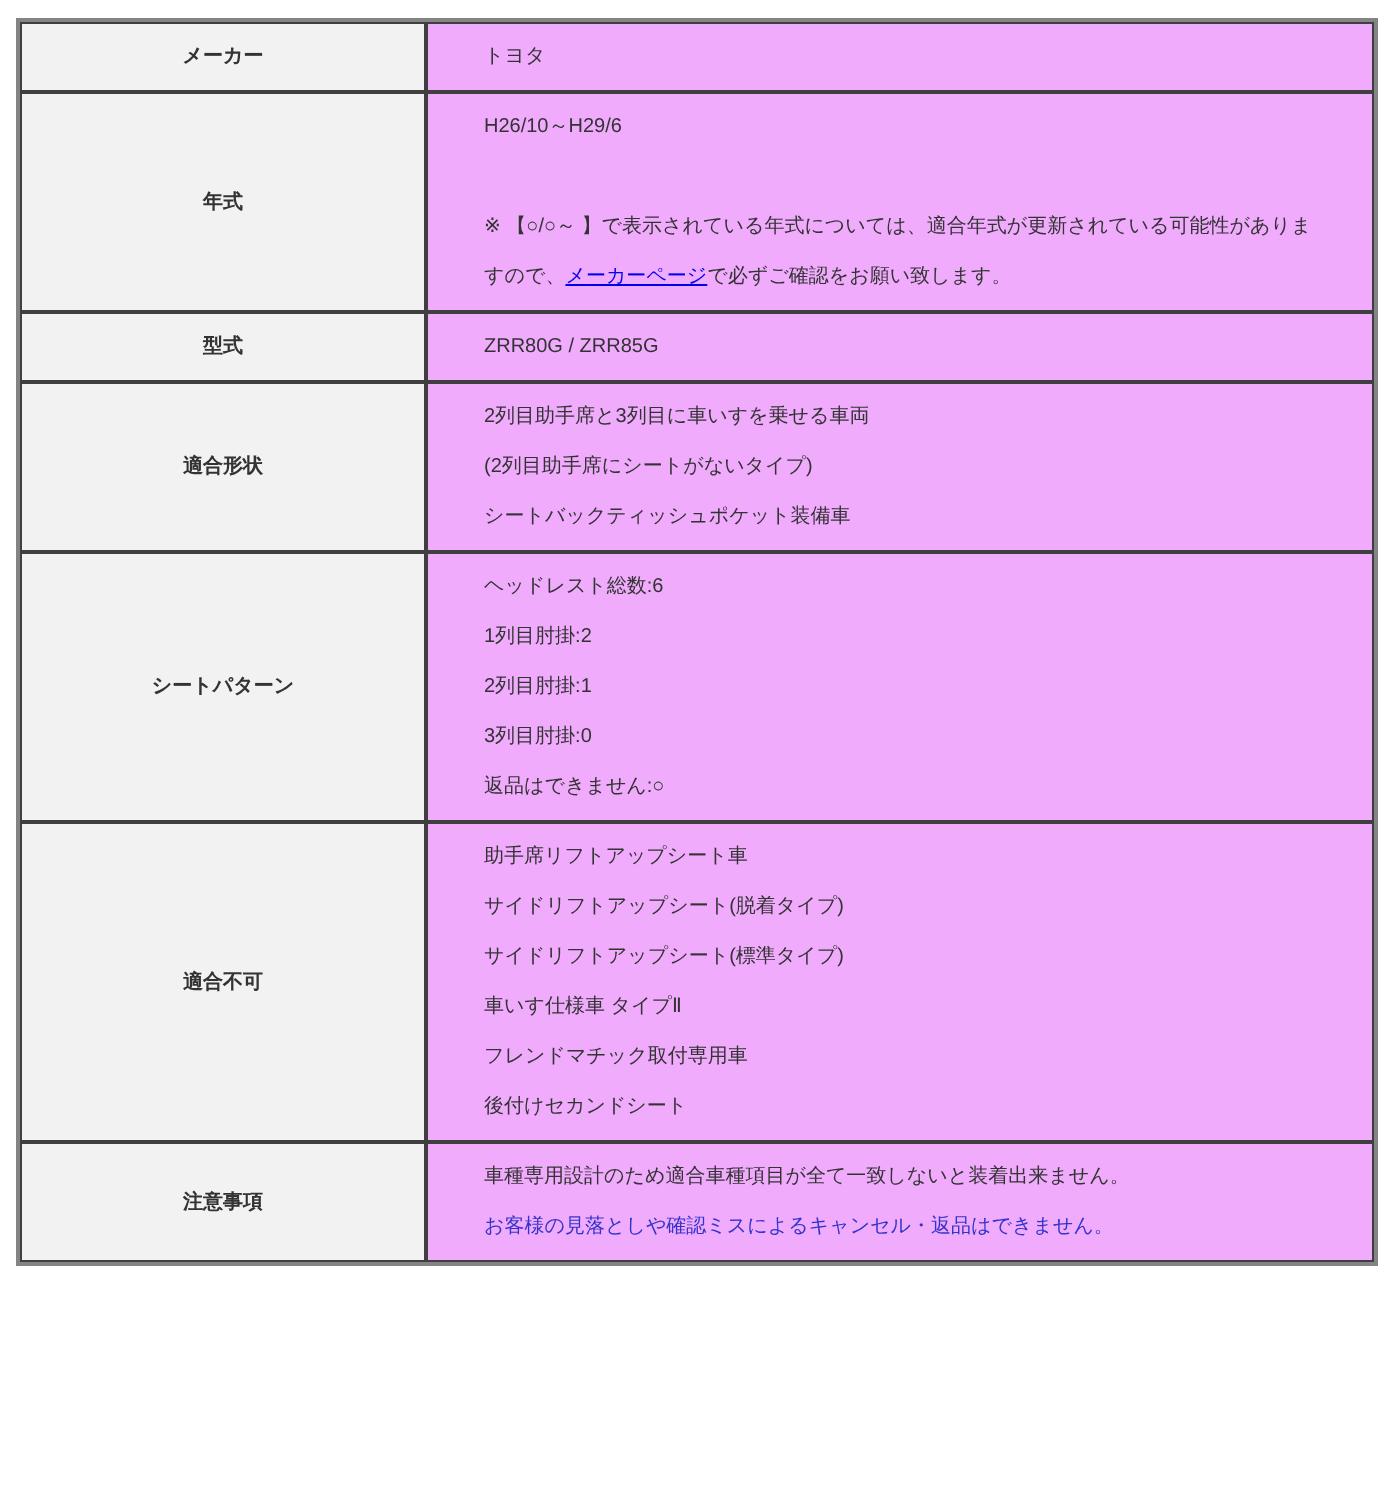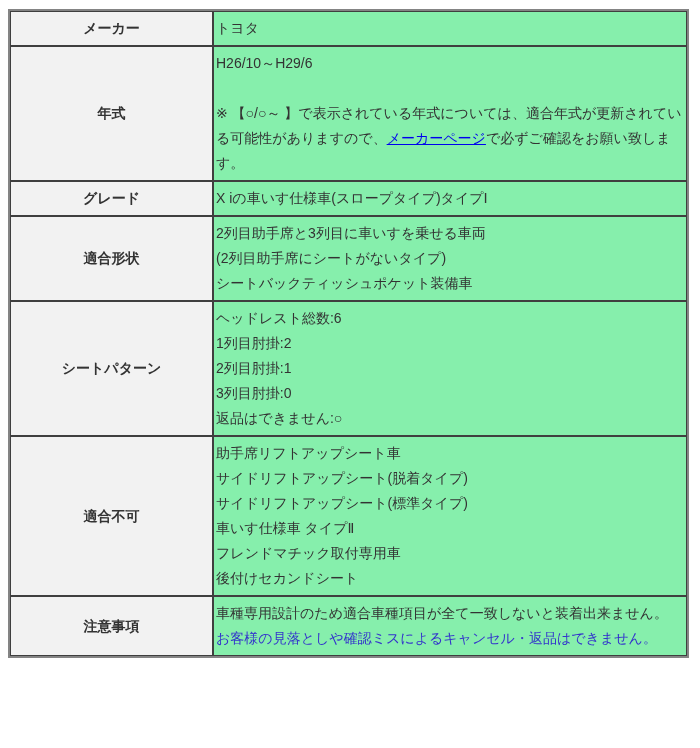--- a/index.html
+++ b/index.html
@@ -16,36 +16,36 @@
     width: 681px;
     margin-top: 1px;
     border: 2px solid var(--border-outer, #848484);
     border-collapse: separate;
     border-spacing: 0;
     background: #ffffff;
   }
   table.spec th,
   table.spec td {
     border: 1px solid var(--border-cell, #3f3f3f);
-    font-size: 14px;
+    font-size: 10px;
     color: var(--text-color, #333333);
     vertical-align: middle;
   }
   table.spec th {
     width: 193px;
     background: var(--label-bg, #f2f2f2);
     font-weight: bold;
     text-align: center;
     padding: 4px 4px;
     line-height: 25px;
   }
   table.spec td {
-    background: #86efac;
+    background: #f0abfc;
     text-align: left;
-    padding: 4px 2px;
+    padding: 4px 28px;
   }
   .line {
     line-height: 25px;
     min-height: 25px;
   }
   .line:empty::after { content: "\00a0"; }
   .label-red { color: var(--label-red, #ff0000); margin-top: 28px; }
   .note-blue { color: var(--note-blue, #3333cc); }
   a.inline-link {
     color: var(--link-blue, #0000ee);
@@ -66,23 +66,23 @@
       </tr>
       <tr>
         <th>年式</th>
         <td>
           <div class="line">H26/10～H29/6</div>
           <div class="line"></div>
           <div class="line"><span>※ 【○/○～ 】で表示されている年式については、適合年式が更新されている可能性がありますので、</span><a class="inline-link" href="#">メーカーページ</a><span>で必ずご確認をお願い致します。</span></div>
         </td>
       </tr>
       <tr>
-        <th>グレード</th>
+        <th>型式</th>
         <td>
-          <div class="line">X iの車いす仕様車(スロープタイプ)タイプⅠ</div>
+          <div class="line">ZRR80G / ZRR85G</div>
         </td>
       </tr>
       <tr>
         <th>適合形状</th>
         <td>
           <div class="line">2列目助手席と3列目に車いすを乗せる車両</div>
           <div class="line">(2列目助手席にシートがないタイプ)</div>
           <div class="line">シートバックティッシュポケット装備車</div>
         </td>
       </tr>

